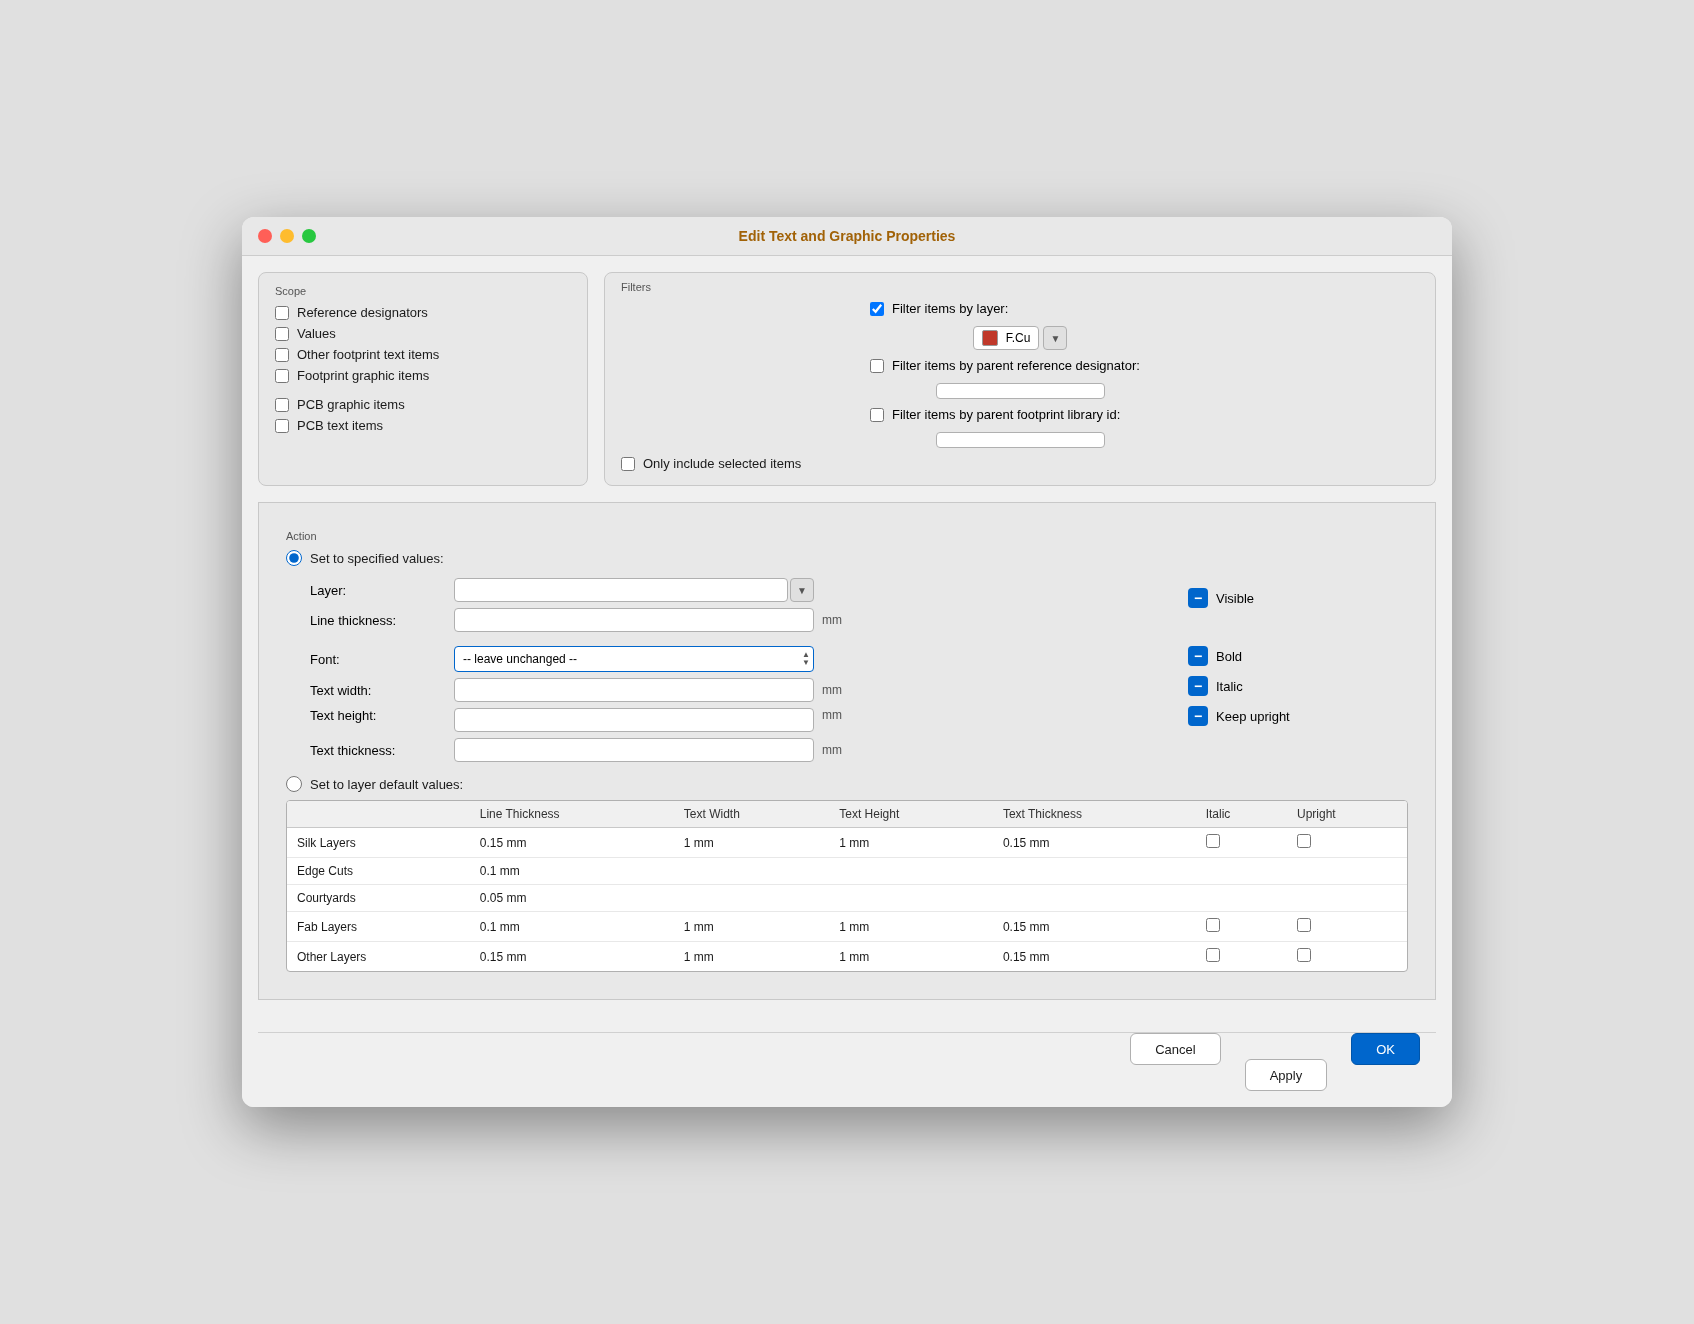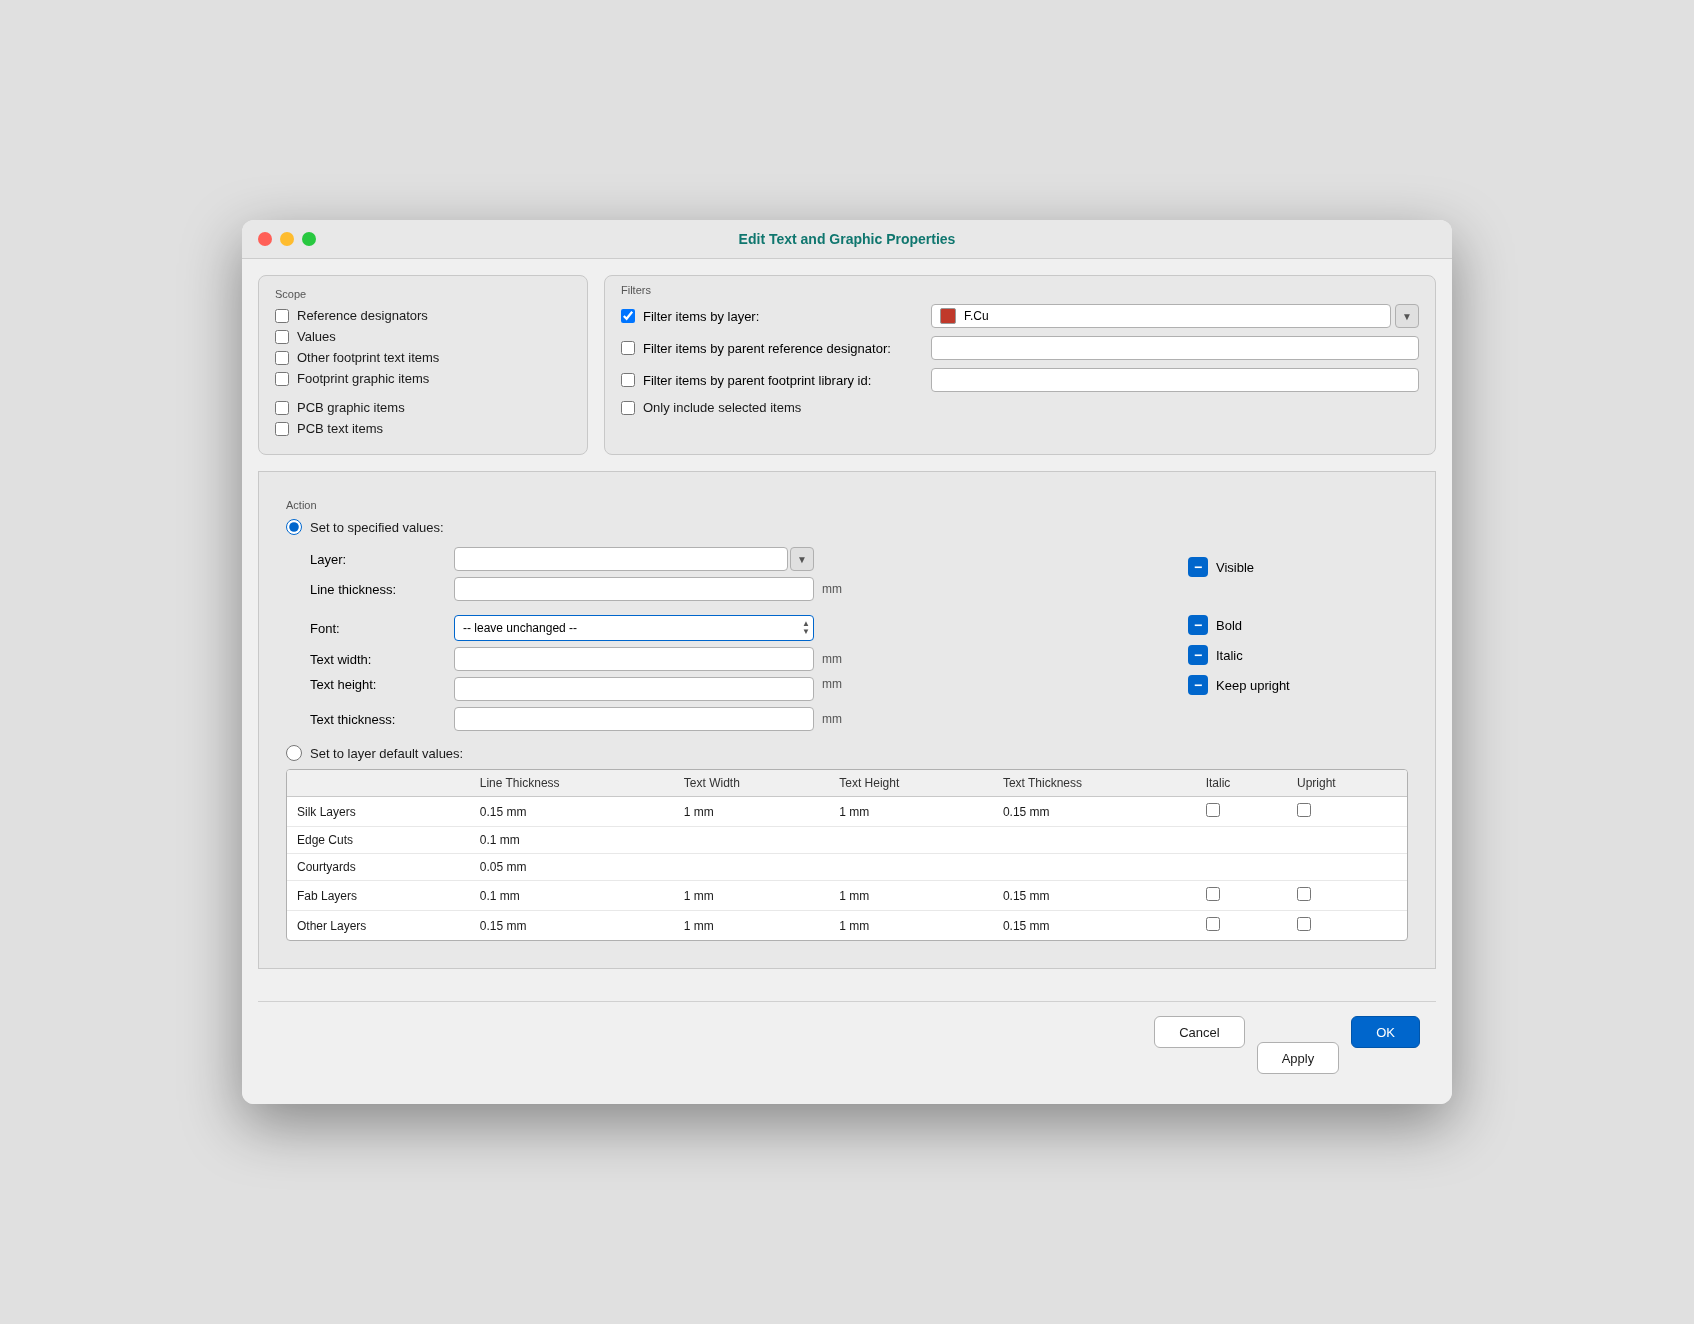--- a/index.html
+++ b/index.html
@@ -40,21 +40,21 @@
     }
     .tl-red { background: #ff5f57; }
     .tl-yellow { background: #febc2e; }
     .tl-green { background: #28c840; }
     .window-title {
       position: absolute;
       left: 50%;
       transform: translateX(-50%);
       font-weight: 600;
       font-size: 14px;
-      color: #0f766e;
+      color: #a16207;
     }
     .content {
       padding: 16px;
       background: #f0f0f0;
     }
     .top-section {
       display: flex;
       gap: 16px;
       margin-bottom: 16px;
     }
@@ -91,20 +91,21 @@
       margin: 0;
     }
     .spacer-row {
       height: 8px;
     }
     .filter-row {
       display: flex;
       align-items: center;
       gap: 10px;
       margin-bottom: 8px;
+      flex-direction: column;
     }
     .filter-label {
       min-width: 300px;
       display: flex;
       align-items: center;
       gap: 8px;
     }
     .filter-label input[type="checkbox"] {
       width: 14px;
       height: 14px;
@@ -259,22 +260,22 @@
     .table-panel tr:last-child td {
       border-bottom: none;
     }
     .table-checkbox {
       width: 14px;
       height: 14px;
     }
     .bottom-bar {
       display: flex;
       justify-content: flex-end;
-      gap: 12px;
-      padding: 14px 16px;
+      gap: 24px;
+      padding: 0 16px;
       background: #f0f0f0;
       border-top: 1px solid #d0d0d0;
     }
     .btn {
       height: 32px;
       padding: 0 24px;
       border-radius: 6px;
       border: 1px solid #b0b0b0;
       font-size: 13px;
       cursor: pointer;

